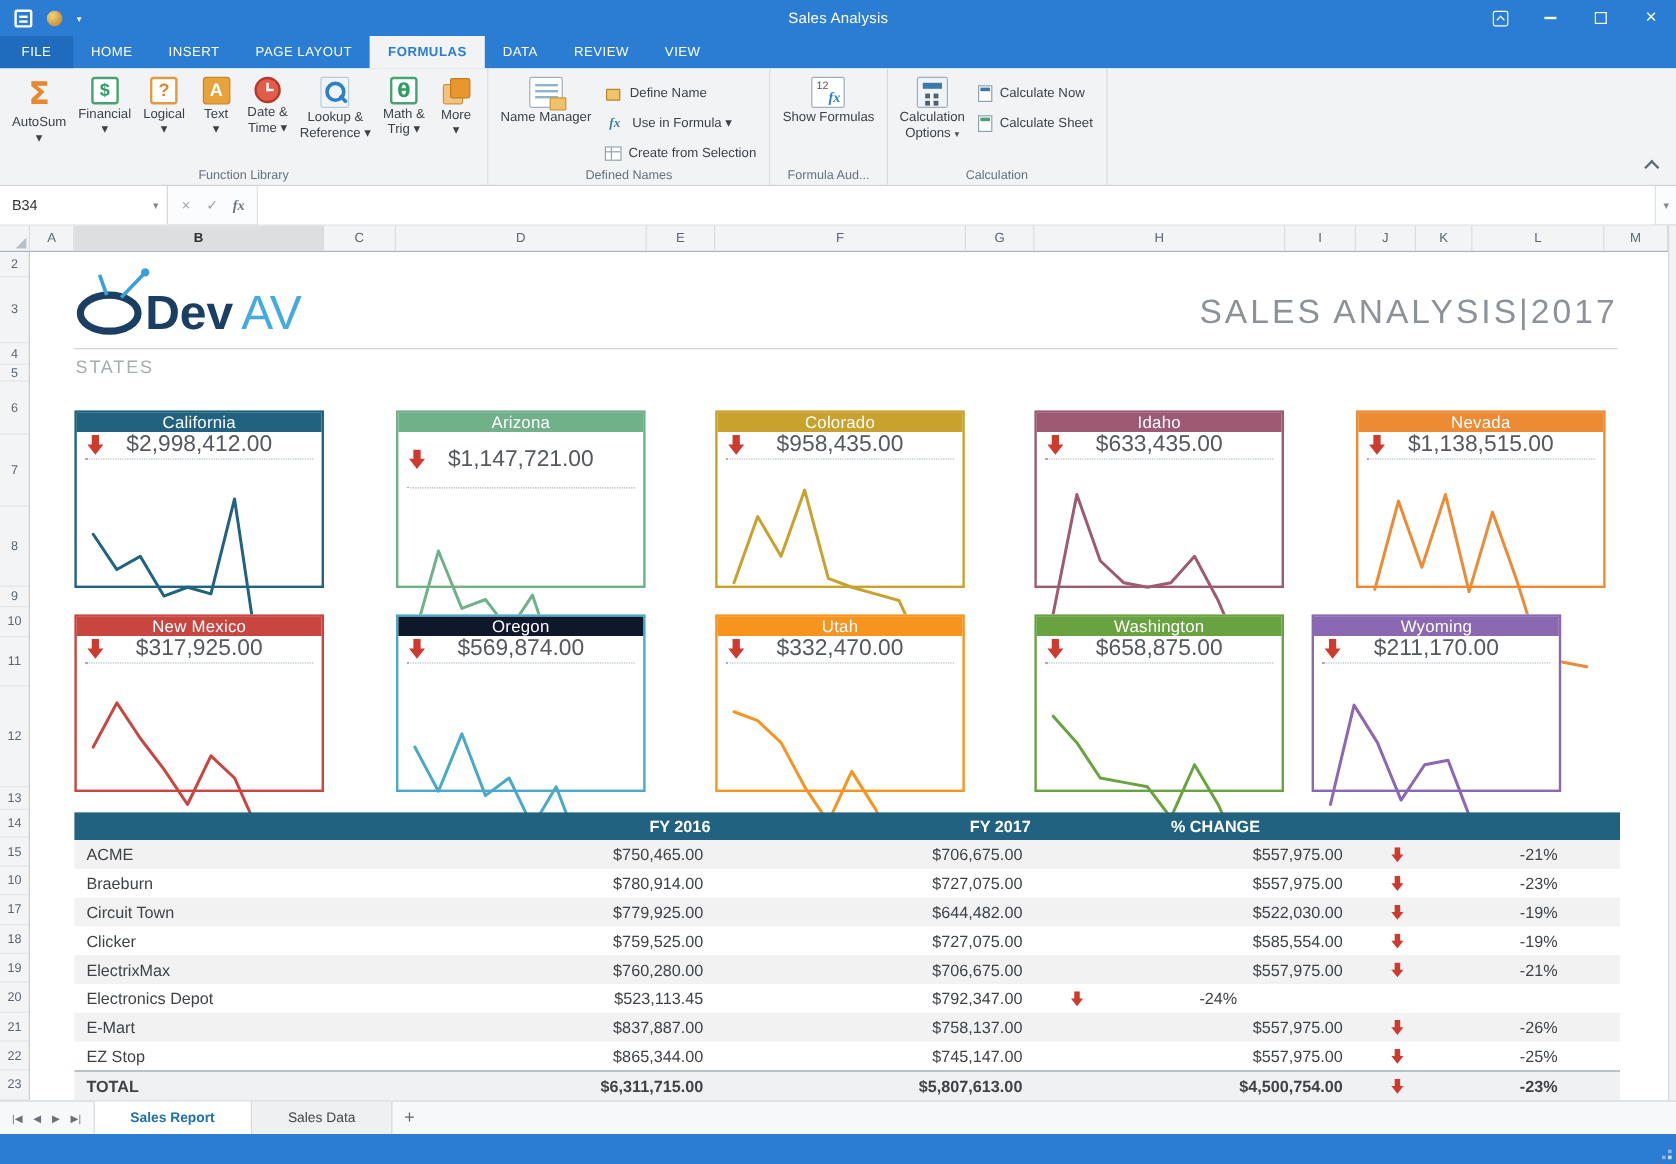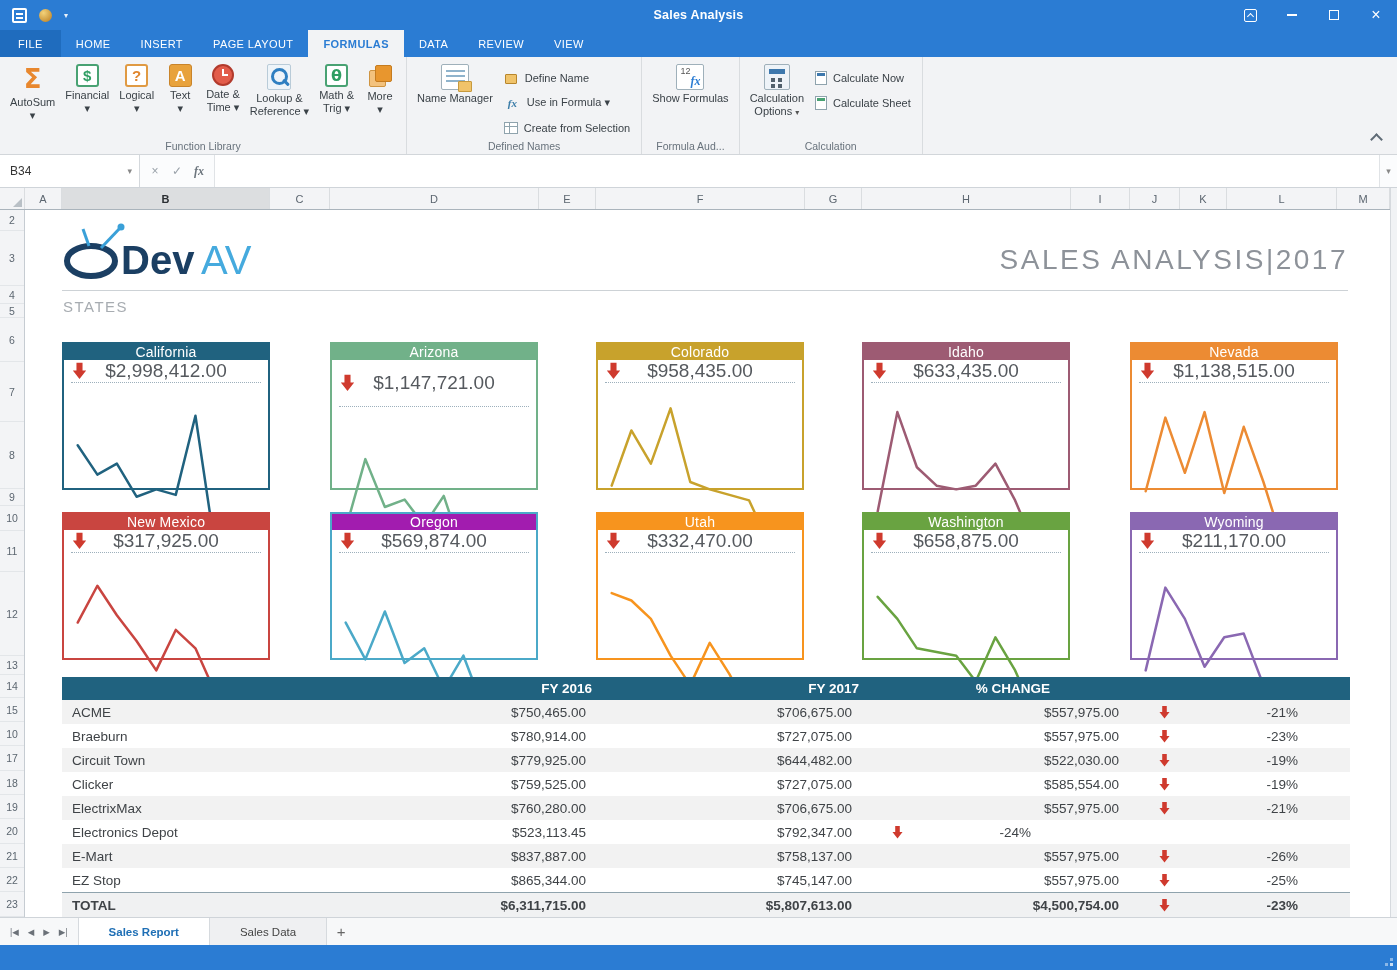--- a/index.html
+++ b/index.html
@@ -7,21 +7,21 @@
   body{font-family:"Liberation Sans",sans-serif;background:#fff}
   #app{position:relative;width:1397px;height:970px;background:#fff;overflow:hidden}
 
   
   #titlebar{position:absolute;left:0;top:0;right:0;height:30px;background:#2b7cd3;display:flex;align-items:center;color:#fff}
   .qat{display:flex;align-items:center;gap:12px;padding-left:12px;width:220px}
   .app-icon{width:15px;height:15px;border:2px solid #fff;border-radius:2px;position:relative}
   .app-icon::before{content:'';position:absolute;left:2px;top:3px;right:2px;height:2px;background:#fff;box-shadow:0 4px 0 #fff}
   .qat-ball{width:13px;height:13px;border-radius:50%;background:radial-gradient(circle at 35% 30%,#f3d27a,#b97b1e)}
   .qat-caret{font-size:8px;opacity:.9}
-  #tb-title{flex:1;text-align:center;font-size:12.5px;font-weight:bold;letter-spacing:.2px}
+  #tb-title{flex:1;text-align:center;font-size:12.5px;font-weight:normal;letter-spacing:.2px}
   .win-wrap{width:220px;display:flex;justify-content:flex-end;height:100%}
   .winbtn{width:42px;height:100%;display:flex;align-items:center;justify-content:center;color:#fff}
   .rdo{width:13px;height:13px;border:1.5px solid #fff;border-radius:2px;position:relative}
   .rdo::after{content:'';position:absolute;left:3px;top:4.5px;width:4px;height:4px;border-top:1.5px solid #fff;border-right:1.5px solid #fff;transform:rotate(-45deg)}
   .mini{width:10px;height:2px;background:#fff}
   .maxi{width:10px;height:10px;border:1.5px solid #fff}
   .closex{font-size:16px;line-height:1}
 
   
   #tabrow{position:absolute;top:30px;left:0;right:0;height:27px;background:#2b7cd3;display:flex;align-items:stretch}
@@ -443,21 +443,21 @@
             <span class="vtext">$317,925.00</span>
           </div>
           <div class="card-sep"></div>
           <div class="card-spark">
             <svg viewBox="0 0 100 100" preserveAspectRatio="none">
               <polyline points="2.0,34 12.7,14 23.3,30 34.0,44 44.7,60 55.3,38 66.0,48 76.7,72 87.3,85 98.0,88" fill="none" stroke="#c94540" stroke-width="2.5" stroke-linejoin="round" stroke-linecap="round" vector-effect="non-scaling-stroke"></polyline>
             </svg>
           </div>
         </div>
         <div class="card" style="left: 305px; top: 302px; border-color: rgb(75, 169, 200);">
-          <div class="card-head" style="background: #a21caf; text-align: center;">Oregon</div>
+          <div class="card-head" style="background: #0f172a; text-align: center;">Oregon</div>
           <div class="card-val">
             <span class="card-arrow">
               <svg viewBox="0 0 12 14" width="15" height="17">
                 <path d="M3.5 0 H8.5 V6.5 H11.5 L6 13.5 L0.5 6.5 H3.5 Z" fill="#cf3a2e"></path>
               </svg>
             </span>
             <span class="vtext">$569,874.00</span>
           </div>
           <div class="card-sep"></div>
           <div class="card-spark">
@@ -493,21 +493,21 @@
             </span>
             <span class="vtext">$658,875.00</span>
           </div>
           <div class="card-sep"></div>
           <div class="card-spark">
             <svg viewBox="0 0 100 100" preserveAspectRatio="none">
               <polyline points="2.0,20 12.7,32 23.3,48 34.0,50 44.7,52 55.3,66 66.0,42 76.7,60 87.3,84 98.0,87" fill="none" stroke="#69a341" stroke-width="2.5" stroke-linejoin="round" stroke-linecap="round" vector-effect="non-scaling-stroke"></polyline>
             </svg>
           </div>
         </div>
-        <div class="card" style="left: 1105px; top: 302px; border-color: rgb(138, 104, 178);">
+        <div class="card" style="left: 1068px; top: 302px; border-color: rgb(138, 104, 178);">
           <div class="card-head" style="background: rgb(138, 104, 178);">Wyoming</div>
           <div class="card-val">
             <span class="card-arrow">
               <svg viewBox="0 0 12 14" width="15" height="17">
                 <path d="M3.5 0 H8.5 V6.5 H11.5 L6 13.5 L0.5 6.5 H3.5 Z" fill="#cf3a2e"></path>
               </svg>
             </span>
             <span class="vtext">$211,170.00</span>
           </div>
           <div class="card-sep"></div>

